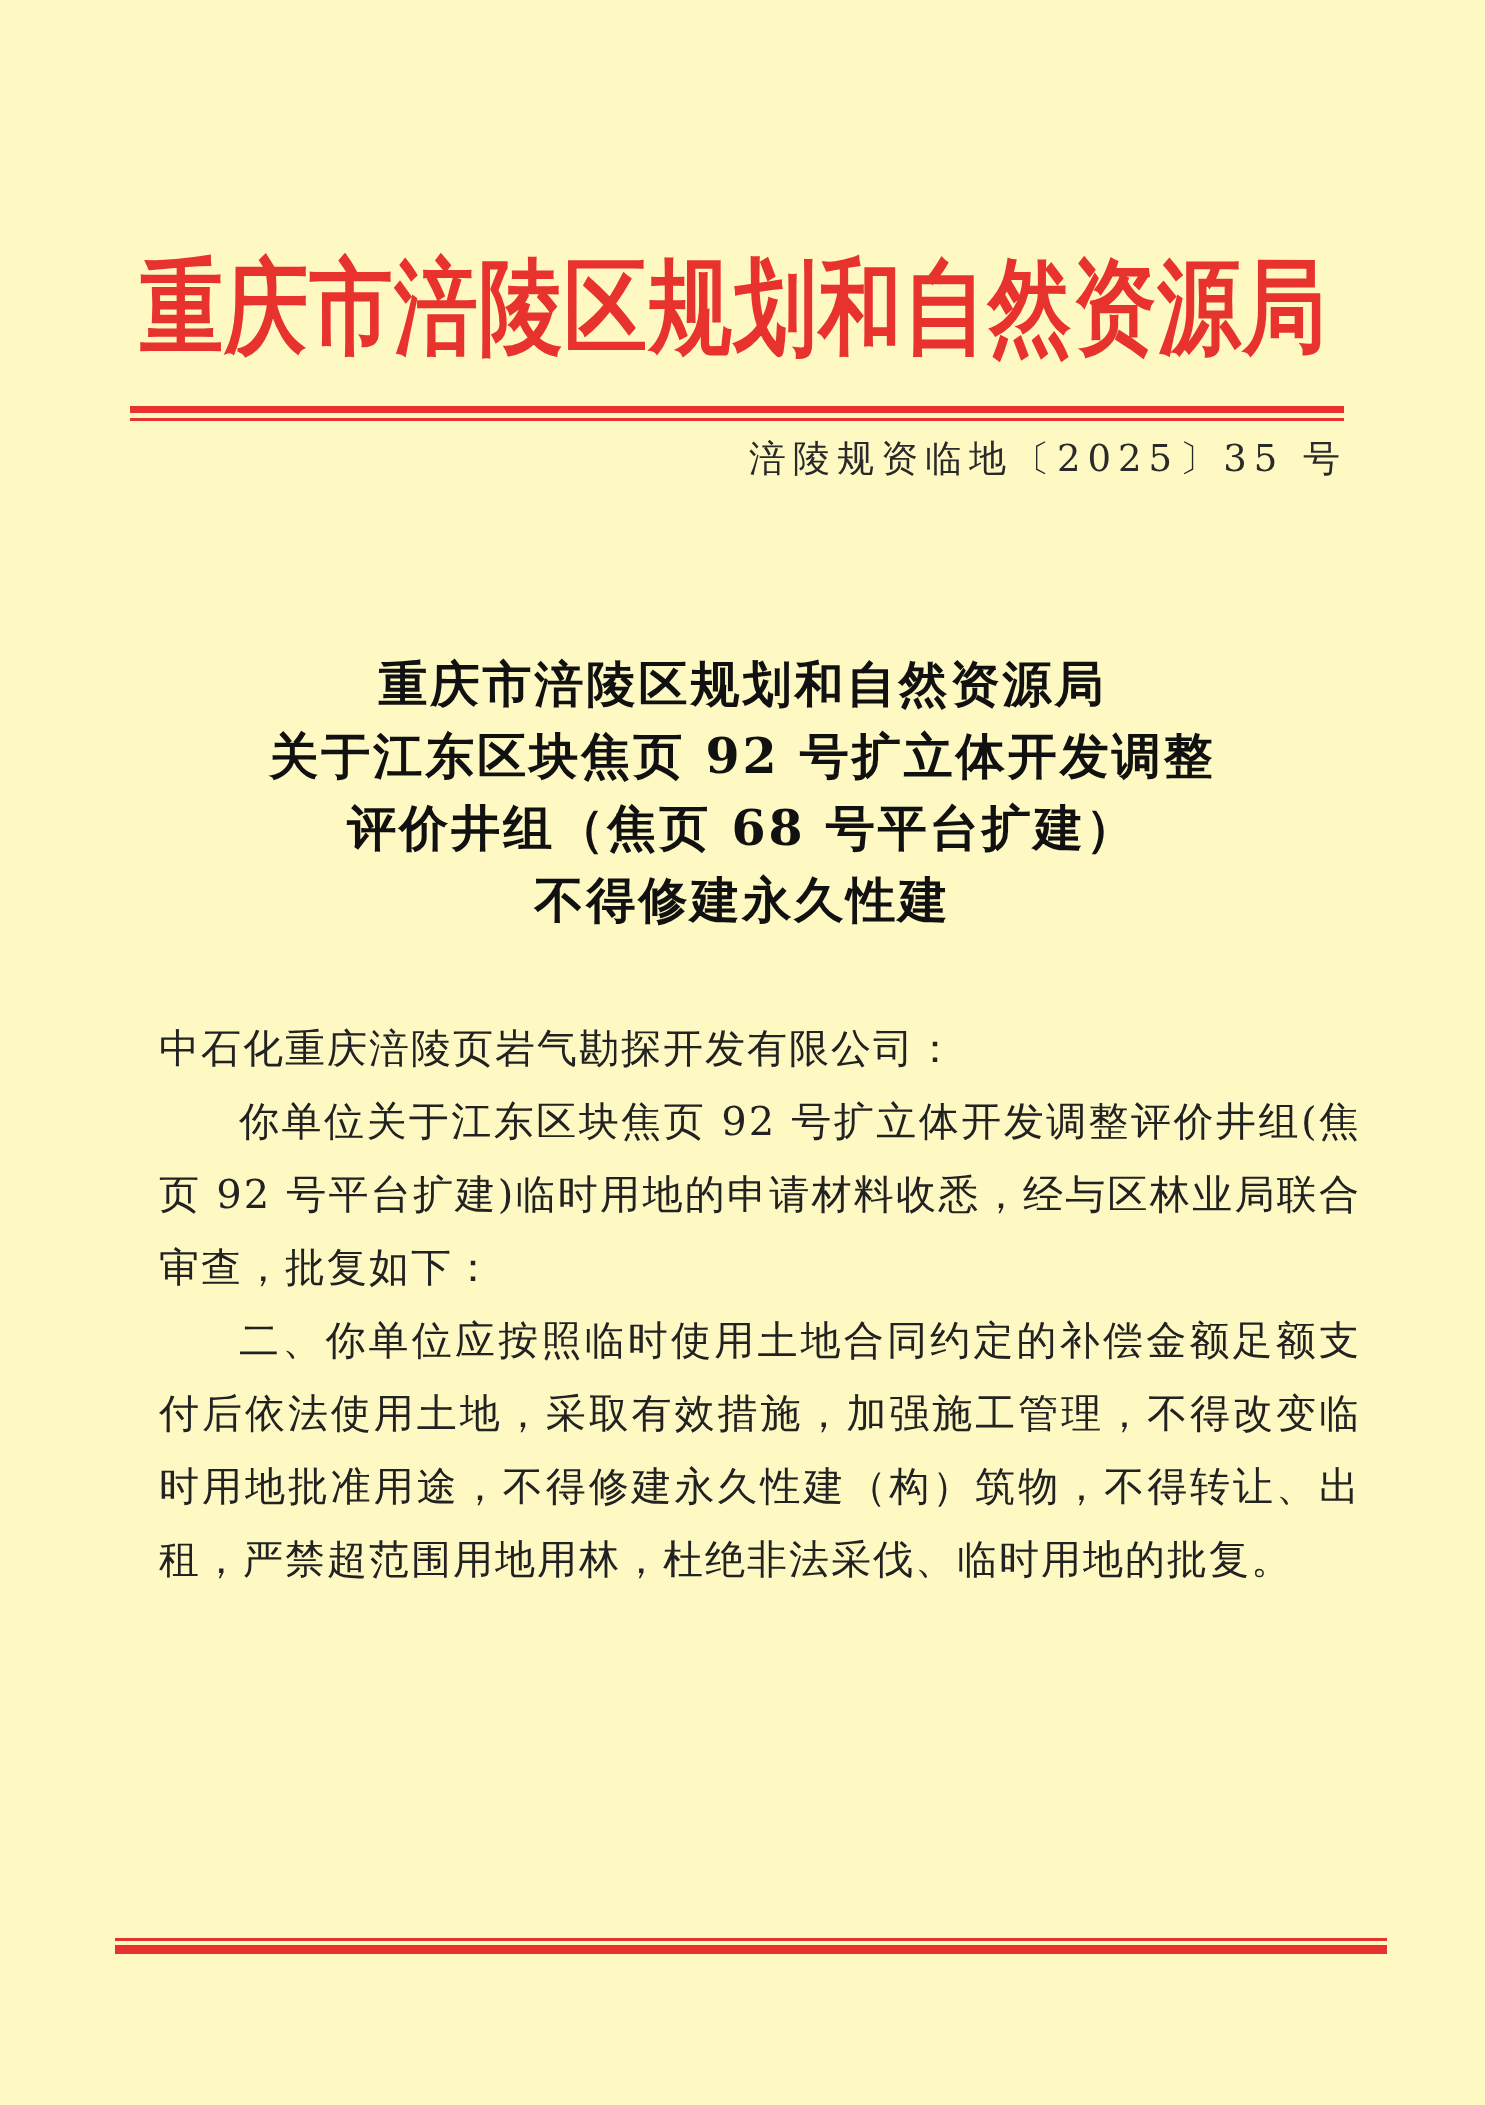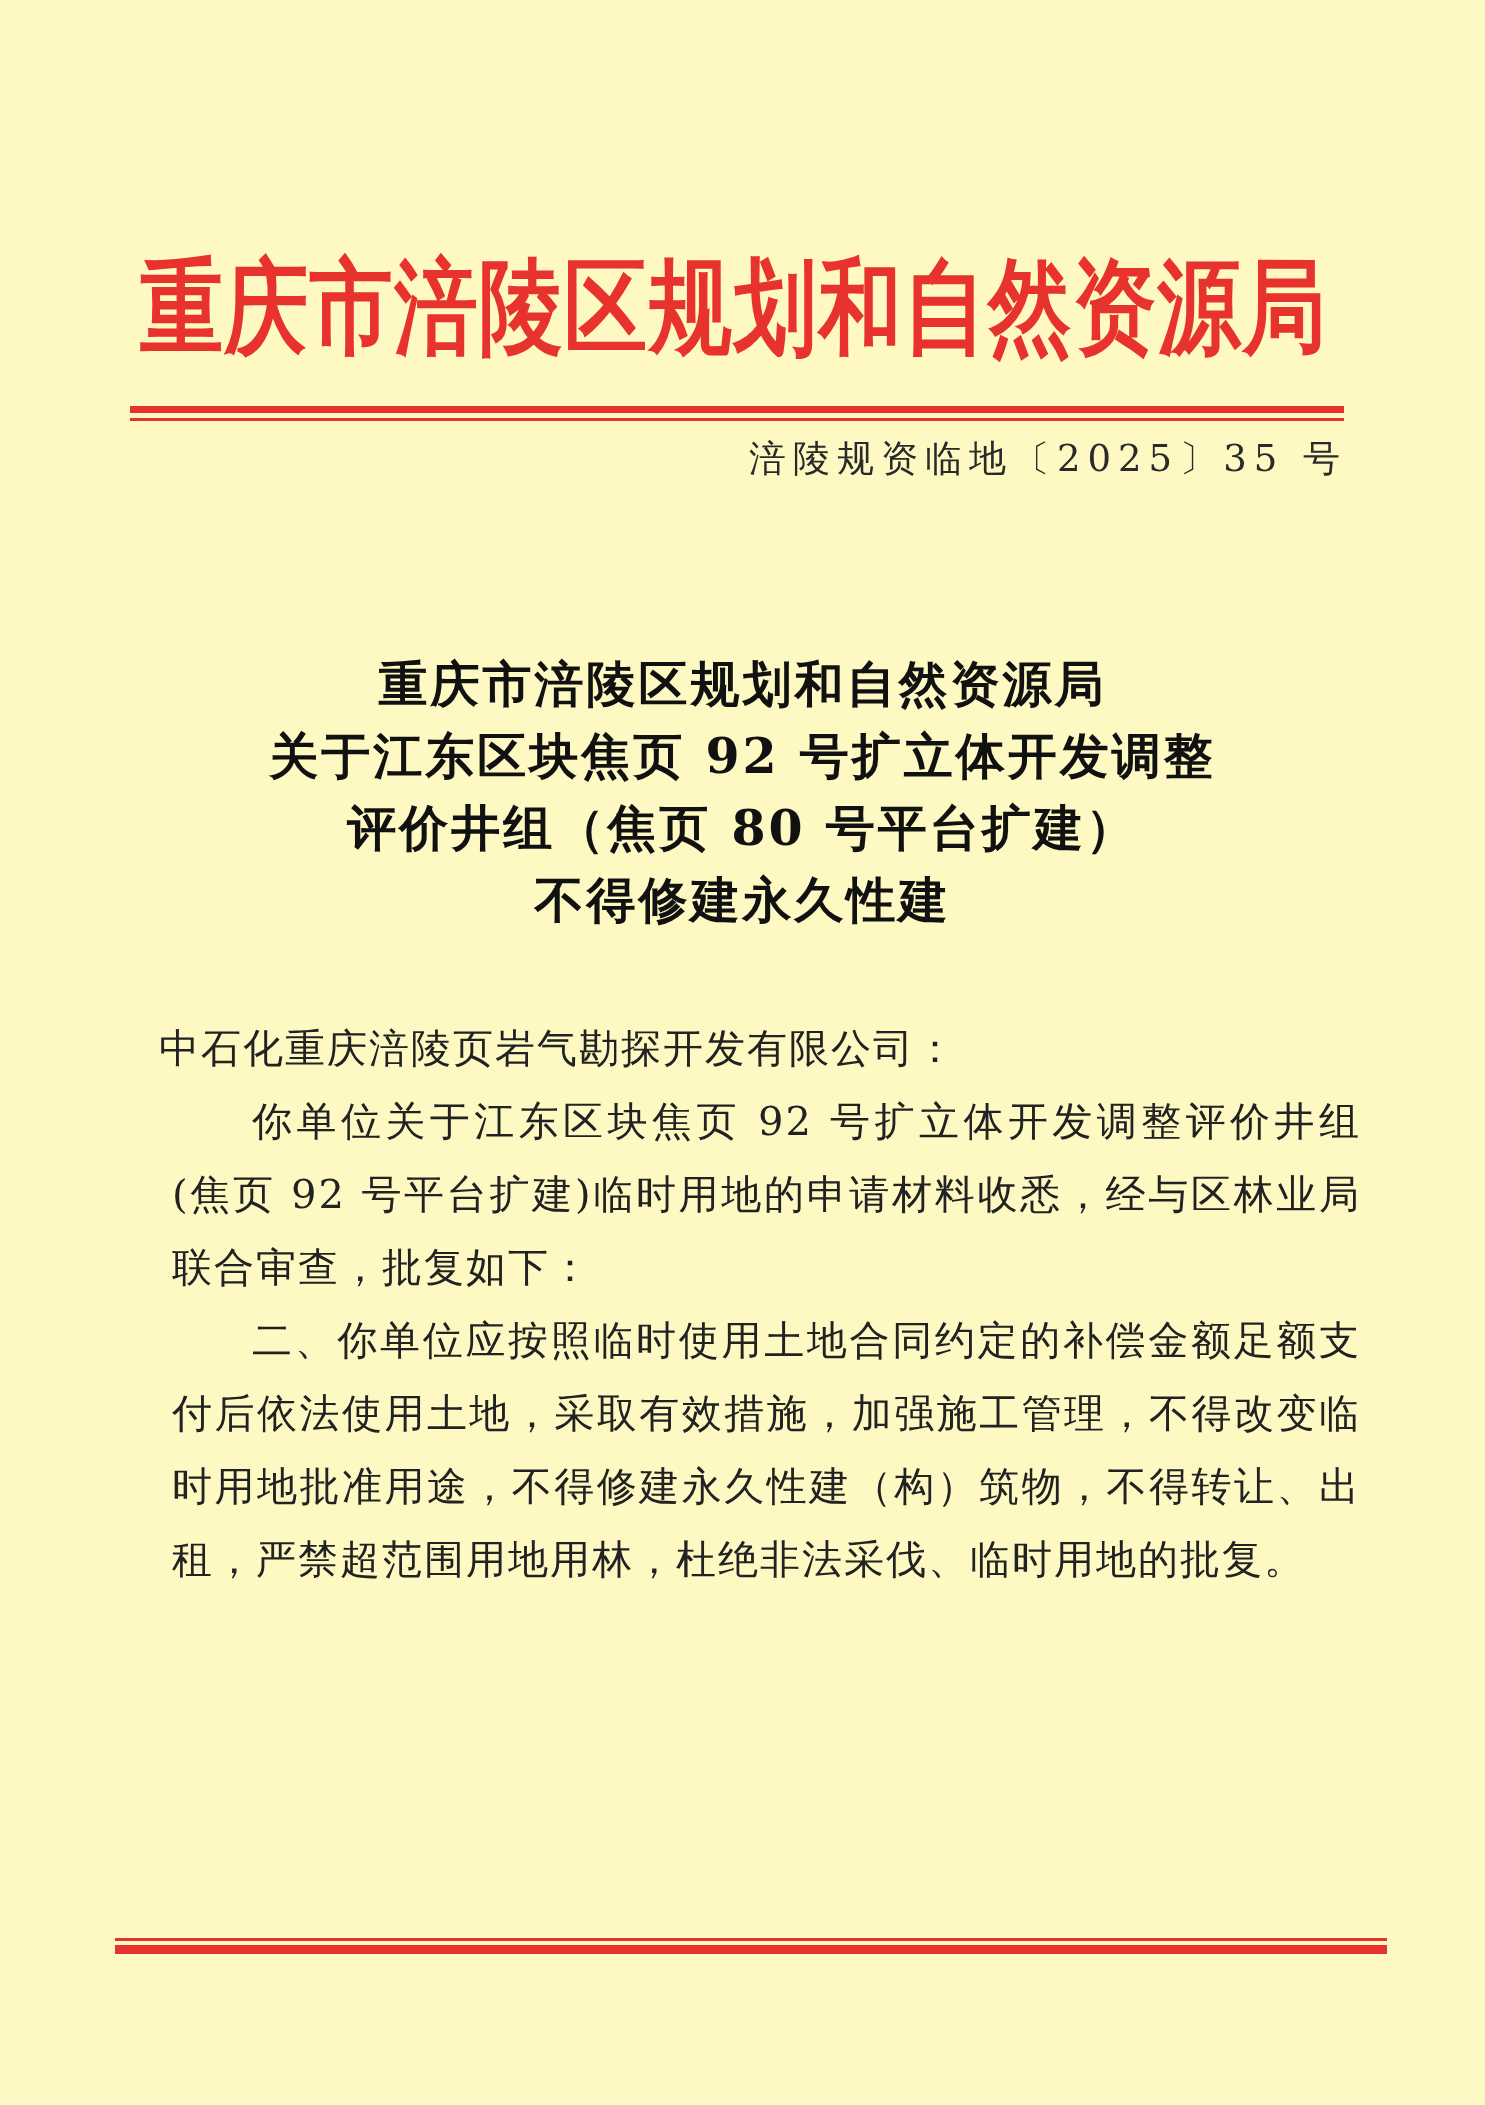--- a/index.html
+++ b/index.html
@@ -81,21 +81,20 @@
     line-height: 73px;
     letter-spacing: 2px;
     text-align: justify;
     color: #222;
   }
   .body-block p {
     margin: 0;
   }
   .body-block p.para {
     text-indent: 2em;
-    margin-left: 13px;
   }
   
   .footer-rules {
     position: absolute;
     top: 1938px;
     left: 115px;
     width: 1272px;
   }
   .rule-thin-b {
     height: 3px;
@@ -117,21 +116,21 @@
   <div class="header-rules">
     <div class="rule-thick"></div>
     <div class="rule-thin"></div>
   </div>
 
   <div class="doc-number">涪陵规资临地〔2025〕35 号</div>
 
   <div class="title-block">
     <div>重庆市涪陵区规划和自然资源局</div>
     <div>关于江东区块焦页 92 号扩立体开发调整</div>
-    <div>评价井组（焦页 80 号平台扩建）</div>
+    <div>评价井组（焦页 68 号平台扩建）</div>
     <div>不得修建永久性建</div>
   </div>
 
   <div class="body-block">
     <p class="salutation">中石化重庆涪陵页岩气勘探开发有限公司：</p>
     <p class="para">你单位关于江东区块焦页 92 号扩立体开发调整评价井组(焦页 92 号平台扩建)临时用地的申请材料收悉，经与区林业局联合审查，批复如下：</p>
     <p class="para">二、你单位应按照临时使用土地合同约定的补偿金额足额支付后依法使用土地，采取有效措施，加强施工管理，不得改变临时用地批准用途，不得修建永久性建（构）筑物，不得转让、出租，严禁超范围用地用林，杜绝非法采伐、临时用地的批复。</p>
   </div>
 
   <div class="footer-rules">

